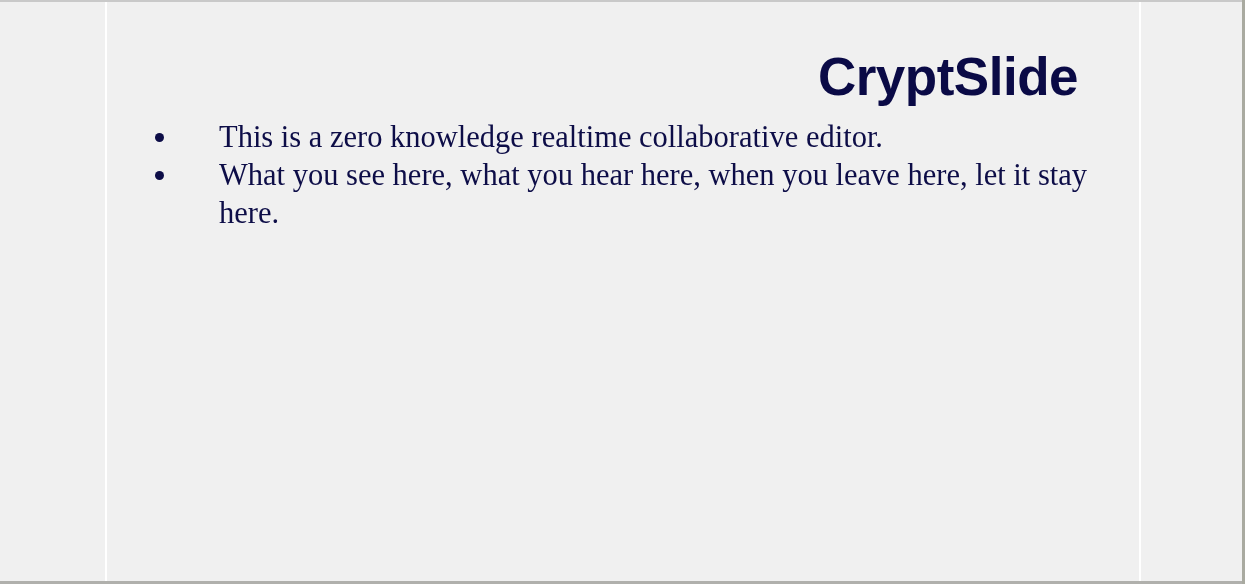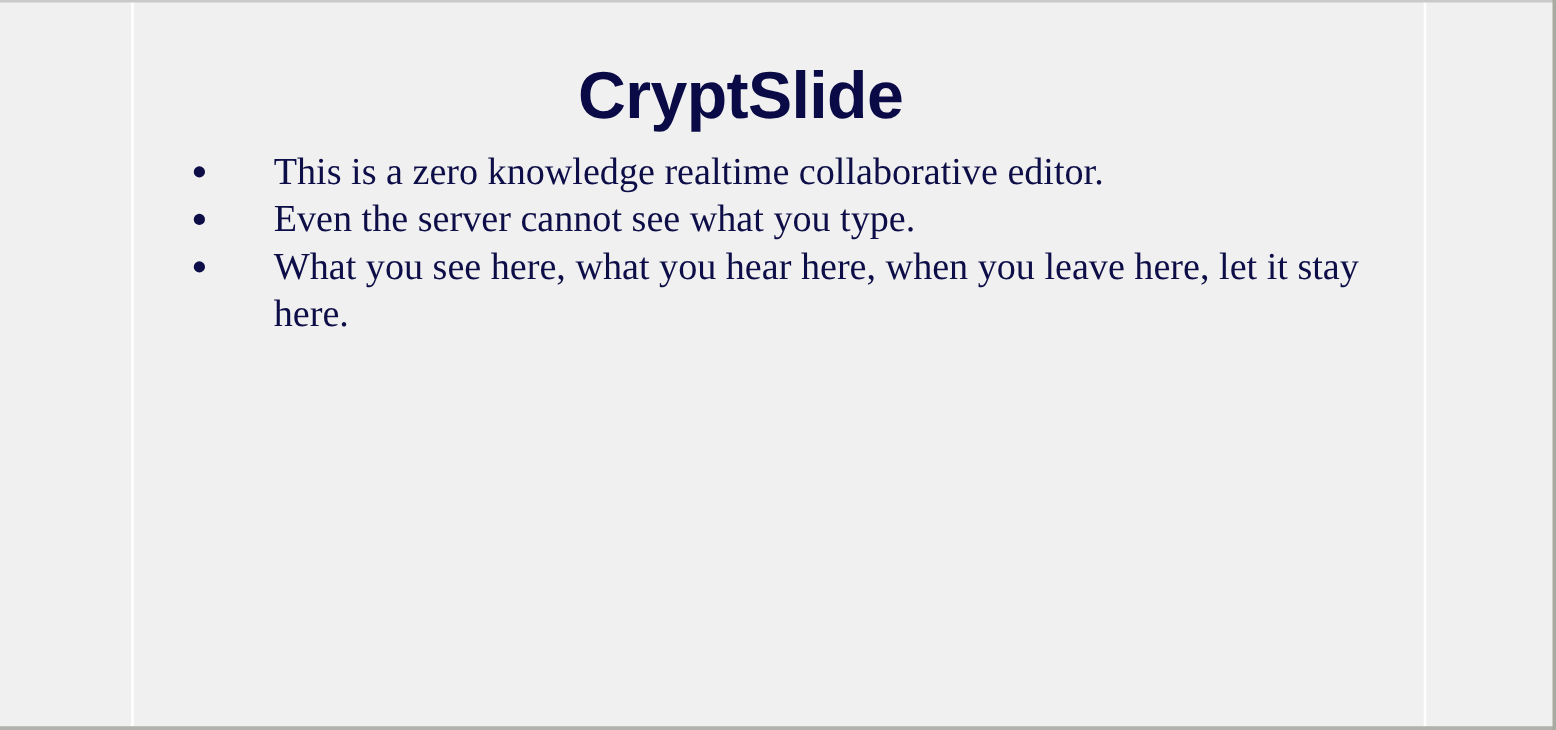--- a/index.html
+++ b/index.html
@@ -77,21 +77,21 @@
     box-sizing: border-box;
   }
 
   #slide-title {
     margin: 0;
     padding: 0;
     position: absolute;
     left: 0;
     top: 46px;
     width: 971px;
-    text-align: center;
+    text-align: right;
     font-family: "Liberation Sans", sans-serif;
     font-weight: bold;
     font-size: 53px;
     line-height: 62px;
     letter-spacing: -0.5px;
     color: #0a0a46;
     white-space: nowrap;
   }
 
   #slide-bullets {
@@ -142,24 +142,20 @@
     <h1 id="slide-title">CryptSlide</h1>
 
     <ul id="slide-bullets">
 
       <li>
         <span class="bullet-marker"></span>
         <span class="bullet-text">This is a zero knowledge realtime collaborative editor.</span>
       </li>
 
 
-      <li>
-        <span class="bullet-marker"></span>
-        <span class="bullet-text">Even the server cannot see what you type.</span>
-      </li>
 
       <li>
         <span class="bullet-marker"></span>
         <span class="bullet-text">What you see here, what you hear here, when you leave here, let it stay here.</span>
       </li>
 
     </ul>
 
   </div>
 </div>

